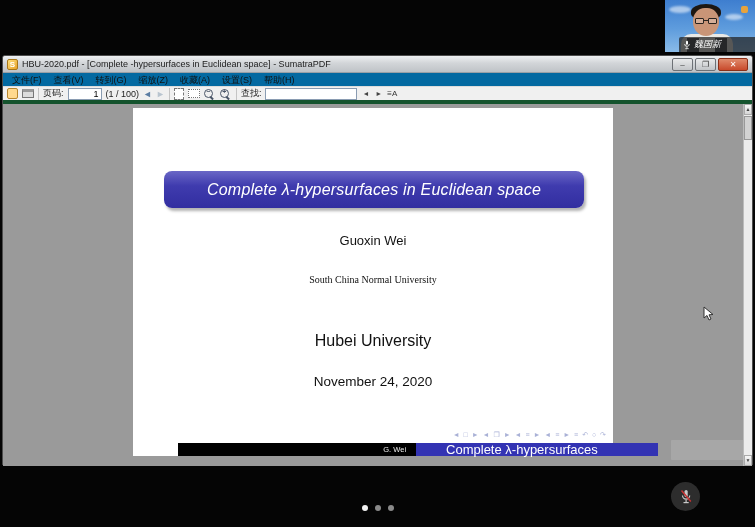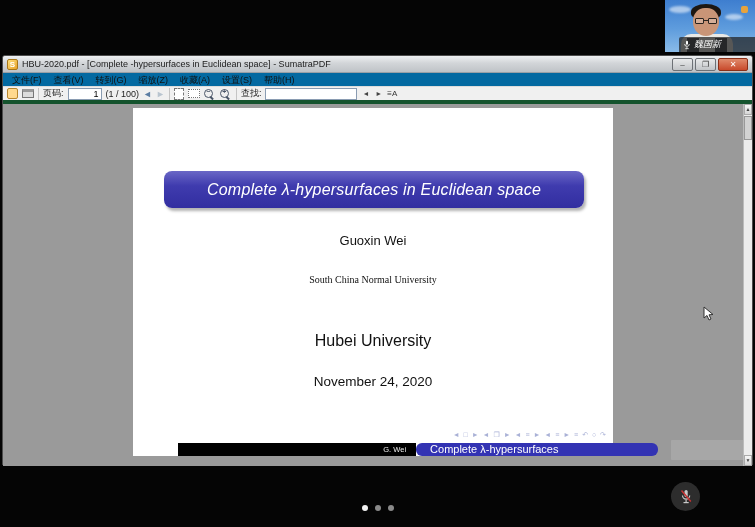--- a/index.html
+++ b/index.html
@@ -72,21 +72,21 @@
     background:linear-gradient(180deg,#6a67c6 0%,#3f3bae 40%,#322ea0 100%);
     box-shadow:2px 3px 3px rgba(0,0,0,.30); display:flex; align-items:center; justify-content:center; }
   .slide-title-box span { color:#fff; font-size:16px; letter-spacing:.2px; white-space:nowrap;font-style:italic; }
   .slide-author { position:absolute; left:0; top:125px; width:100%; text-align:center; font-size:13px; color:#111; }
   .slide-affil { position:absolute; left:0; top:166px; width:100%; text-align:center; font-size:10px; color:#111;font-family:Liberation Serif, serif; }
   .slide-venue { position:absolute; left:0; top:216px; width:100%; text-align:center; font-size:16px; color:#111;margin-top:8px; }
   .slide-date { position:absolute; left:0; top:233px; width:100%; text-align:center; font-size:13.5px; color:#111;margin-top:33px; }
   .nav-symbols { position:absolute; right:6px; bottom:17px; font-size:7px; color:#a9b1d6; letter-spacing:1px; white-space:nowrap; }
   .slide-footer { position:absolute; left:0; bottom:0; width:100%; height:13px; display:flex;margin-left:45px; }
   .slide-footer .f-left { flex:0 0 49.6%; background:#000; color:#eee; font-size:7.5px; line-height:13px; text-align:right; padding-right:10px; }
-  .slide-footer .f-right { flex:1; background:#3333b3; color:#fff; font-size:11px; line-height:13px; padding-left:14px;border-radius:6px; }
+  .slide-footer .f-right { flex:1; background:#3333b3; color:#fff; font-size:13px; line-height:13px; padding-left:30px; }
 
   .gray-popup-box { position:absolute; left:668px; top:336px; width:74px; height:20px; background:#a7a7a7; border-radius:1px; }
 
   
   .scrollbar { position:absolute; right:0; top:0; bottom:0; width:9px; background:#ececec; border-left:1px solid #bbb; }
   .sb-btn { position:absolute; left:0; width:8px; height:11px; background:linear-gradient(180deg,#f6f6f6,#d6d6d6);
     border:1px solid #aaa; font-size:5px; color:#444; text-align:center; line-height:9px; }
   .sb-up { top:0; } .sb-down { bottom:0; }
   .sb-thumb { position:absolute; left:0; top:12px; width:8px; height:24px; background:#d2d2d2; border:1px solid #999; }
 

